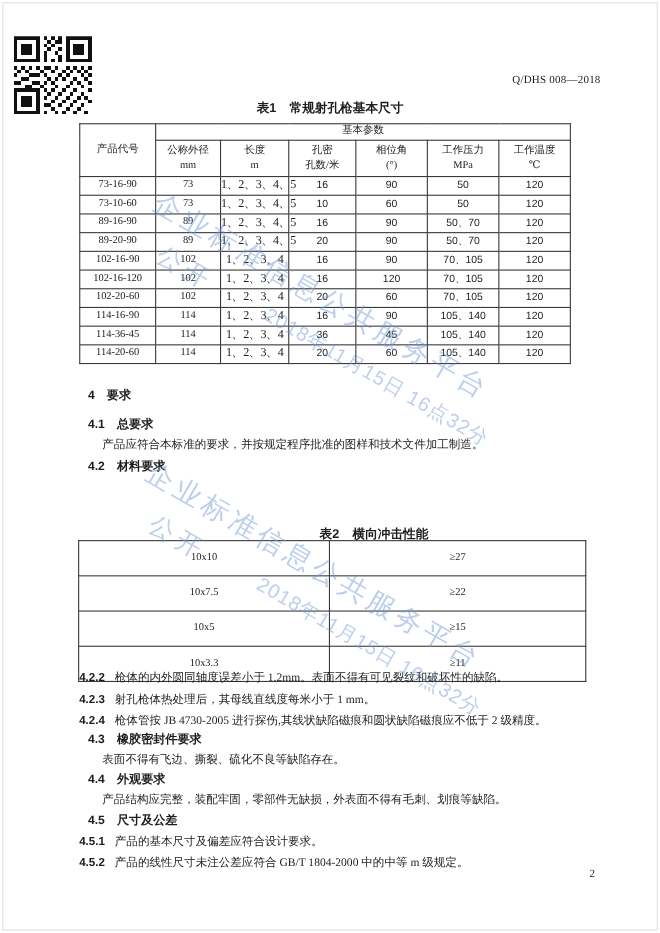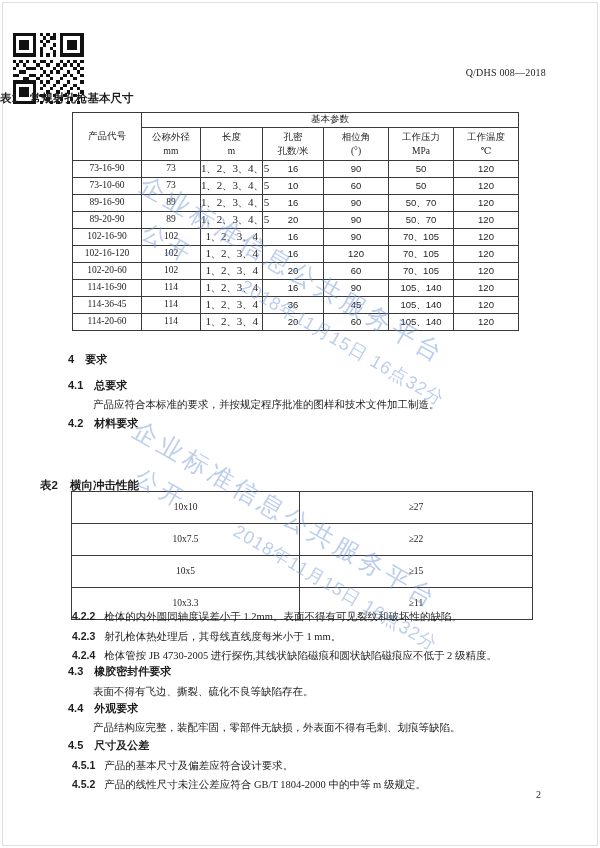--- a/index.html
+++ b/index.html
@@ -7,42 +7,42 @@
         font-family:"Liberation Serif","DejaVu Serif",serif;color:#1d1d1d;}
   .frame{position:absolute;inset:2px;border:1px solid #e0e0e0;pointer-events:none;}
 
   
   .qr{position:absolute;left:12px;top:33px;width:72px;height:71px;}
 
   
   .docnum{position:absolute;top:67px;right:54px;font-size:10px;letter-spacing:.2px;}
 
   
-  .tbl-title{position:absolute;left:0;width:100%;text-align:left;
+  .tbl-title{position:absolute;left:0;width:100%;text-align:center;
              font-family:"Liberation Sans","DejaVu Sans",sans-serif;font-weight:700;font-size:11.5px;}
   .tbl-title .tno{margin-right:12px;}
   #t1-title{top:91px;} #t2-title{top:478px;padding-left:40px;}
 
   
   table{border-collapse:collapse;table-layout:fixed;position:absolute;background:transparent;}
   td,th{border:1px solid #3a3a3a;text-align:center;vertical-align:middle;
         font-weight:normal;padding:0;font-size:9.5px;line-height:1.25;}
   #table1{left:72px;top:112px;width:446px;}
   #table1 .r-group{height:15px;}
   #table1 .r-head{height:33px;padding-left:39px;}
   #table1 .r-data{height:17px;}
   #table1 td.len{font-size:11px;letter-spacing:-.4px;white-space:nowrap;}
   #table1 td.num{font-family:"Liberation Sans","DejaVu Sans",sans-serif;}
   .hdr2{display:block;line-height:1.5;}
   #table2{left:71px;top:491px;width:461px;}
   #table2 .r-head{height:33px;}
   #table2 .r-data{height:32px;}
 
   
-  .sh{position:absolute;left:68px;font-family:"Liberation Sans","DejaVu Sans",sans-serif;
+  .sh{position:absolute;left:80px;font-family:"Liberation Sans","DejaVu Sans",sans-serif;
       font-weight:700;font-size:11px;white-space:nowrap;text-align:right;}
   .sh .num{margin-right:11px;}
   .para{position:absolute;left:72px;width:468px;font-size:10.5px;line-height:17px;text-align:justify;}
   .ind{text-indent:2em;}
   .cn{font-family:"Liberation Sans","DejaVu Sans",sans-serif;font-weight:700;font-size:10.5px;margin-right:9px;}
   .pagenum{position:absolute;left:536px;top:789px;font-size:10px;}
 
   
   .wm{position:absolute;transform:rotate(30deg);transform-origin:0 0;
       color:rgba(116,152,216,0.48);pointer-events:none;white-space:nowrap;z-index:5;

